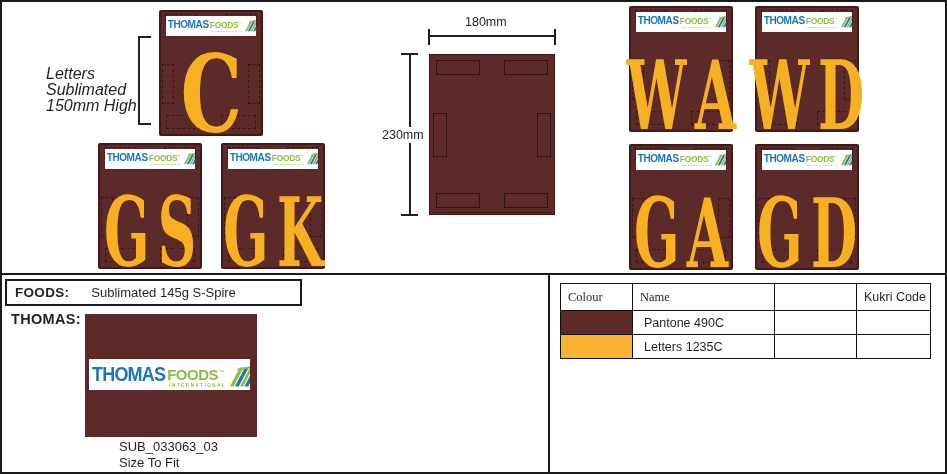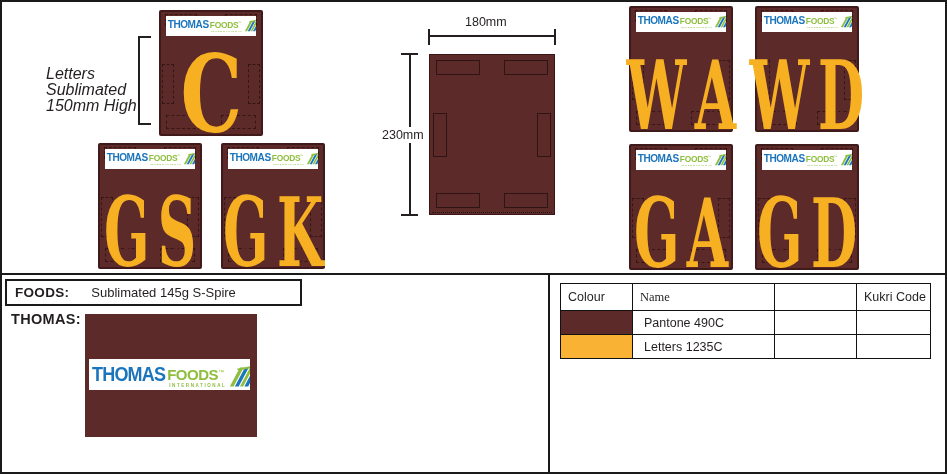--- a/index.html
+++ b/index.html
@@ -75,21 +75,21 @@
   .t-foods{color:#8FBE3F;font-weight:bold;font-size:15px;letter-spacing:-0.5px;}
   .t-tm{font-size:6px;color:#8FBE3F;vertical-align:super;}
   .t-intl{position:absolute;left:2px;bottom:-4px;font-size:4.5px;color:#8FBE3F;letter-spacing:1.6px;font-weight:bold;}
   .t-field{margin-left:4px;flex:0 0 auto;}
 
   
   #colour-table{position:absolute;left:558px;top:281px;border-collapse:collapse;table-layout:fixed;}
   #colour-table th,#colour-table td{border:1.5px solid #111;font-size:12.5px;font-weight:normal;text-align:left;padding:0 0 0 7px;box-sizing:border-box;}
   #colour-table th{height:27px;}
   #colour-table td{height:24px;}
-  .col-colour{width:72px;} .col-name{width:142px;font-family:Liberation Serif, serif;} .col-blank{width:82px;} .col-code{width:74px;margin-top:32px;}
+  .col-colour{width:72px;font-family:Liberation Serif, serif;} .col-name{width:142px;font-family:Liberation Serif, serif;} .col-blank{width:82px;} .col-code{width:74px;margin-top:32px;}
   .swatch-cell{padding:0 !important;}
   .name-cell{padding-left:11px !important;}
 </style>
 </head>
 <body>
 
 <div id="canvas">
 
   <div class="letters-note">
     <div>Letters Sublimated</div>
@@ -418,20 +418,24 @@
         <rect x="8" y="6" width="6" height="30" fill="#1B75BC"></rect>
         <rect x="16" y="6" width="5" height="30" fill="#8FBE3F"></rect>
         <rect x="23" y="6" width="6" height="30" fill="#1B75BC"></rect>
         <rect x="31" y="0" width="5" height="36" fill="#8FBE3F"></rect>
       </g>
       <path d="M14 10 L58 2 L58 5 L16 13 Z" fill="#8FBE3F"></path>
     </svg>
   </div>
 </div>
       </div>
+  </div>
+  <div id="sub-code">
+    <div>SUB_033063_03</div>
+    <div>Size To Fit</div>
   </div>
 
   <table id="colour-table">
     <tbody>
         <tr>
       <th class="col-colour">Colour</th>
       <th class="col-name">Name</th>
       <th class="col-blank"></th>
       <th class="col-code">Kukri Code</th>
     </tr>

